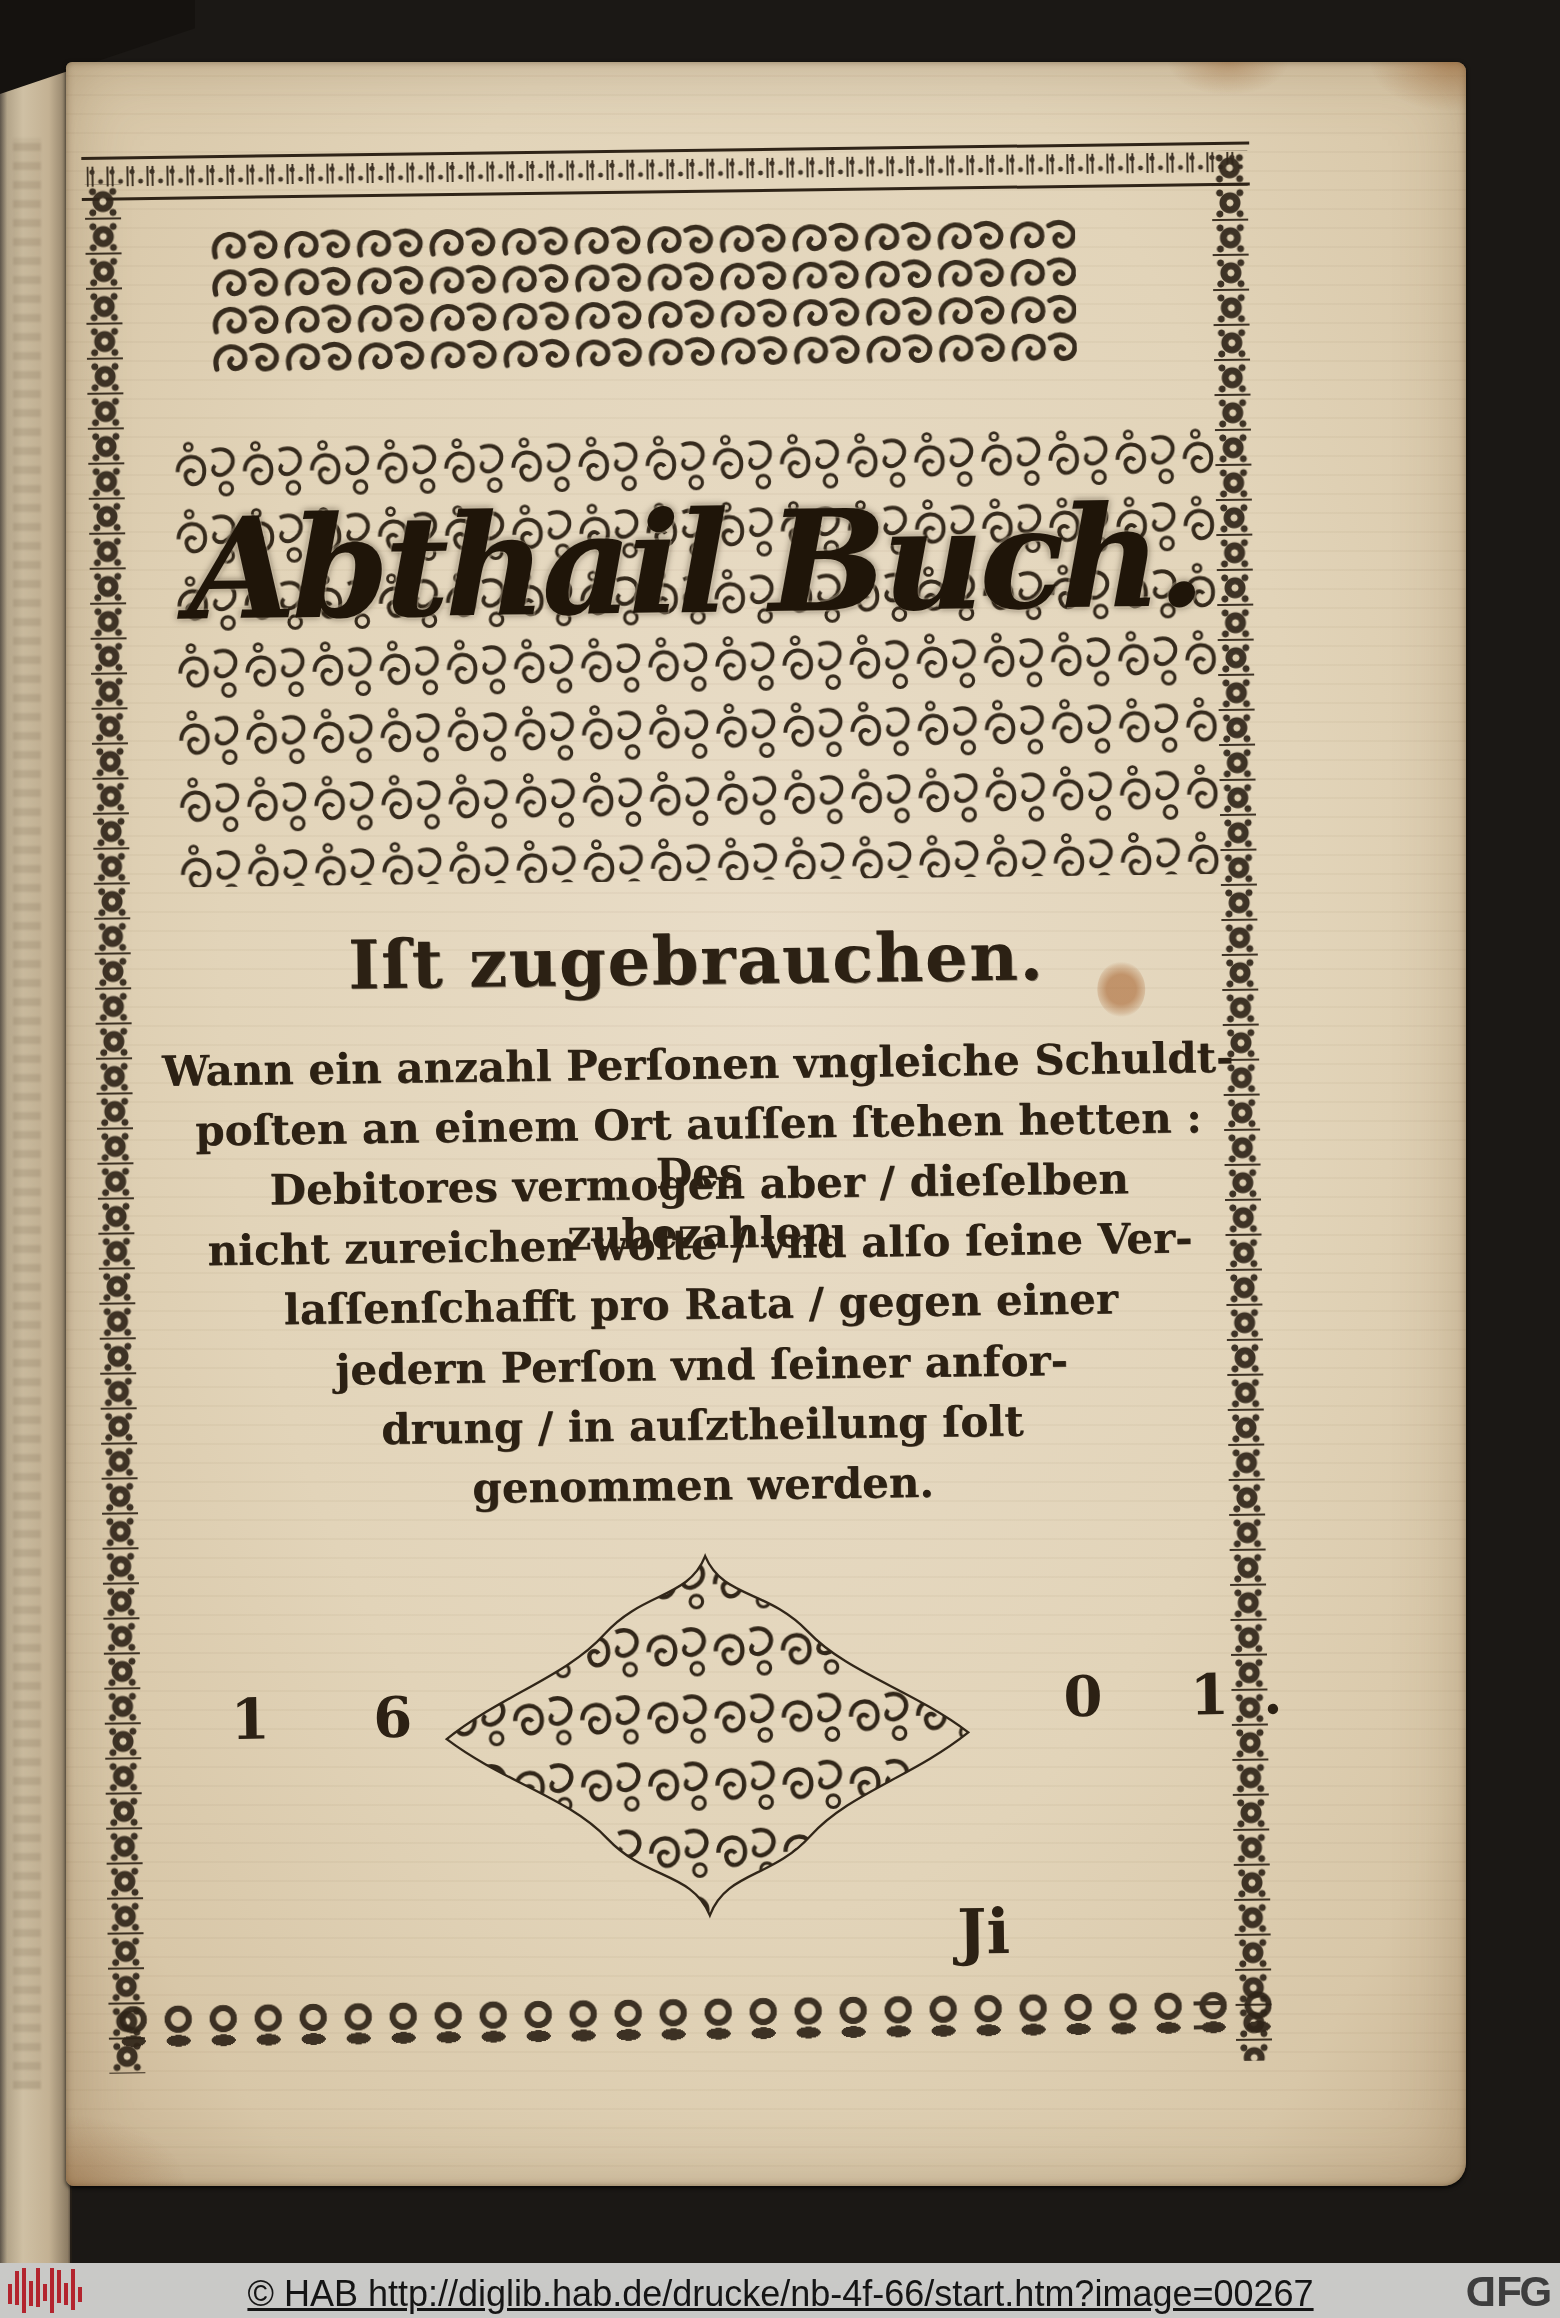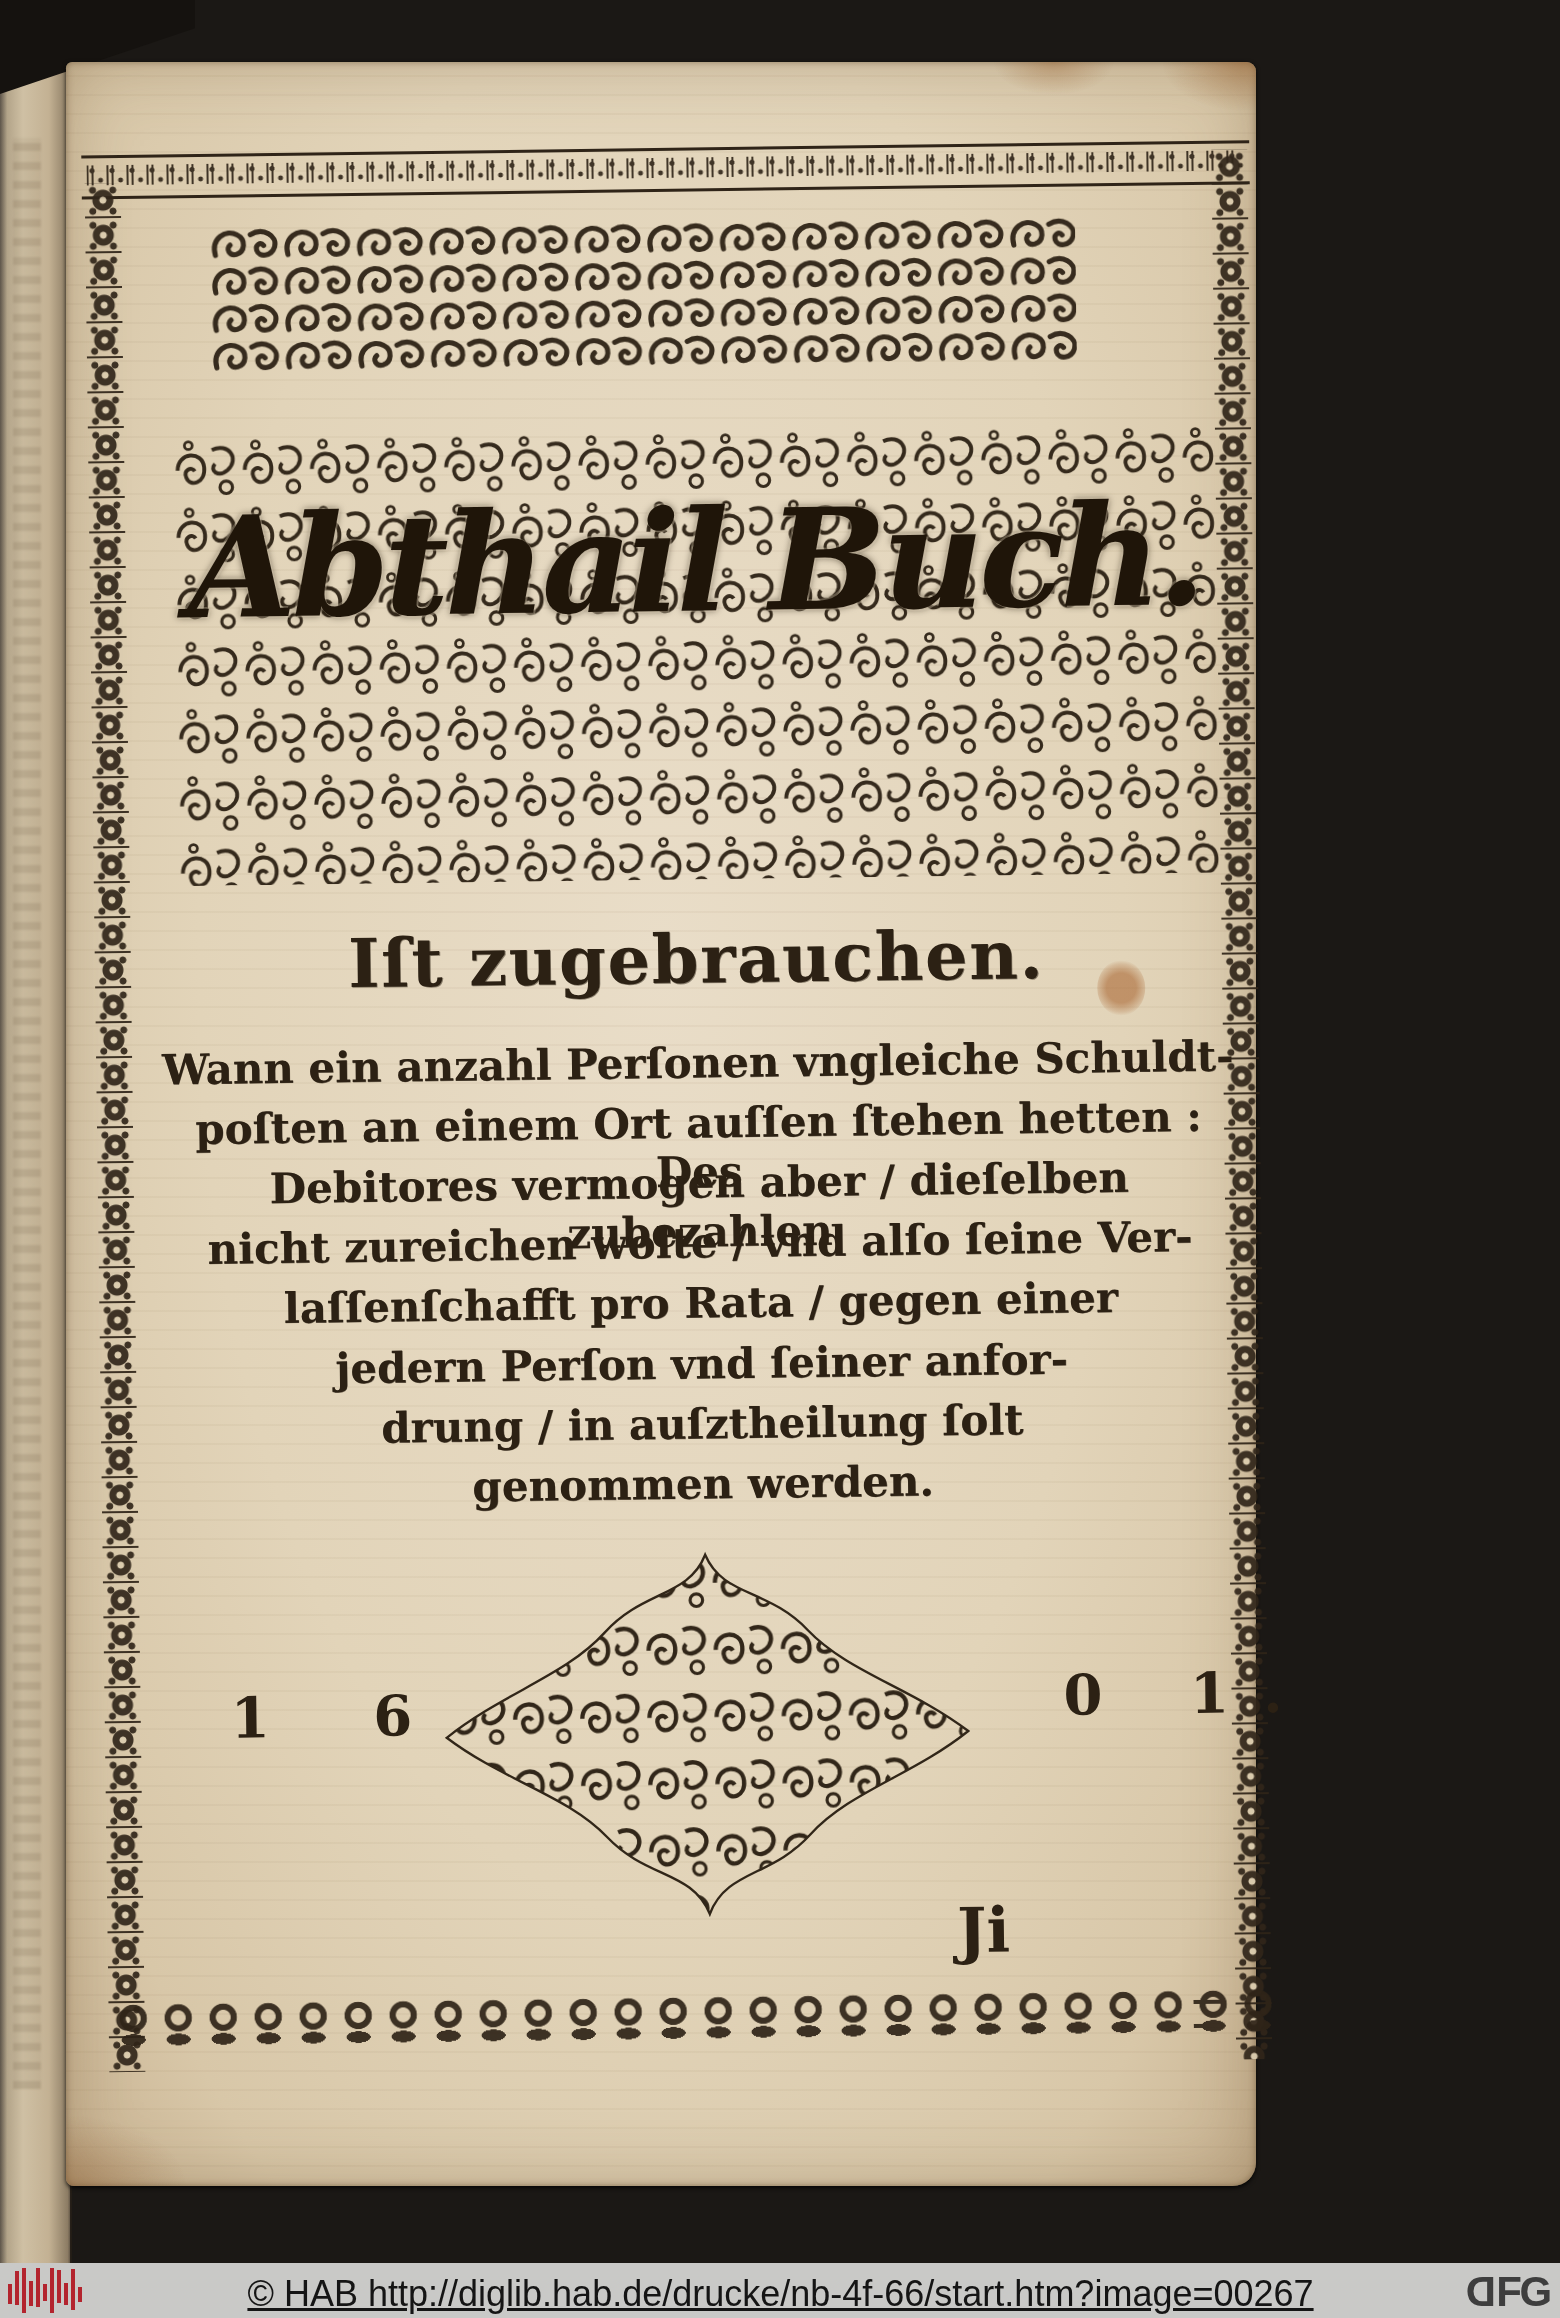--- a/index.html
+++ b/index.html
@@ -9,21 +9,21 @@
   .book-edge{position:absolute;left:0;top:44px;width:72px;height:2221px;
     background:linear-gradient(90deg,#5e554a 0,#b3a489 10%,#cfc0a4 32%,#c3b193 68%,#8c7c64 94%,#453c32 100%);
     clip-path:polygon(0 30px,100% 7.8px,100% 100%,0 100%);}
   .book-edge::before{content:"";position:absolute;left:12.5px;top:94px;width:28px;height:1951px;
     background:repeating-linear-gradient(0deg,rgba(96,78,52,.35) 0 7.8px,rgba(96,78,52,.10) 7.8px 19px);
     filter:blur(0.8px);opacity:.55;}
   .book-edge::after{content:"";position:absolute;right:0;top:0;width:2.3px;height:100%;background:rgba(28,22,16,.85);}
   .cover-corner{position:absolute;left:0;top:0;width:195px;height:94px;background:#15120f;
     clip-path:polygon(0 0,100% 0,100% 30%,0 100%);}
   
-  .page{position:absolute;left:66px;top:62px;width:1190px;height:2124px;
+  .page{position:absolute;left:66px;top:62px;width:1400px;height:2124px;
     background:radial-gradient(ellipse at 50% 42%,#e9ddc8 0%,#e2d4b9 55%,#d8c7a8 84%,#c7b190 100%);
     border-radius:6.2px 9.4px 23.4px 7.8px;
     box-shadow:inset 0 0 70px rgba(110,80,45,.32), inset 0 0 7.8px rgba(80,55,30,.5), 0 1.6px 4.7px rgba(0,0,0,.8);}
   .page::before{content:"";position:absolute;inset:0;border-radius:inherit;pointer-events:none;
     background:
       radial-gradient(117px 70px at 99% 0%,rgba(150,95,45,.5),transparent 70%),
       radial-gradient(172px 101px at 0% 100%,rgba(140,90,45,.35),transparent 70%),
       radial-gradient(86px 47px at 83% 0%,rgba(150,95,45,.4),transparent 70%),
       repeating-linear-gradient(0deg,rgba(125,100,65,.05) 0 1.6px,transparent 1.6px 19px);}
   .rot{position:absolute;inset:0;transform:rotate(-0.75deg);}

